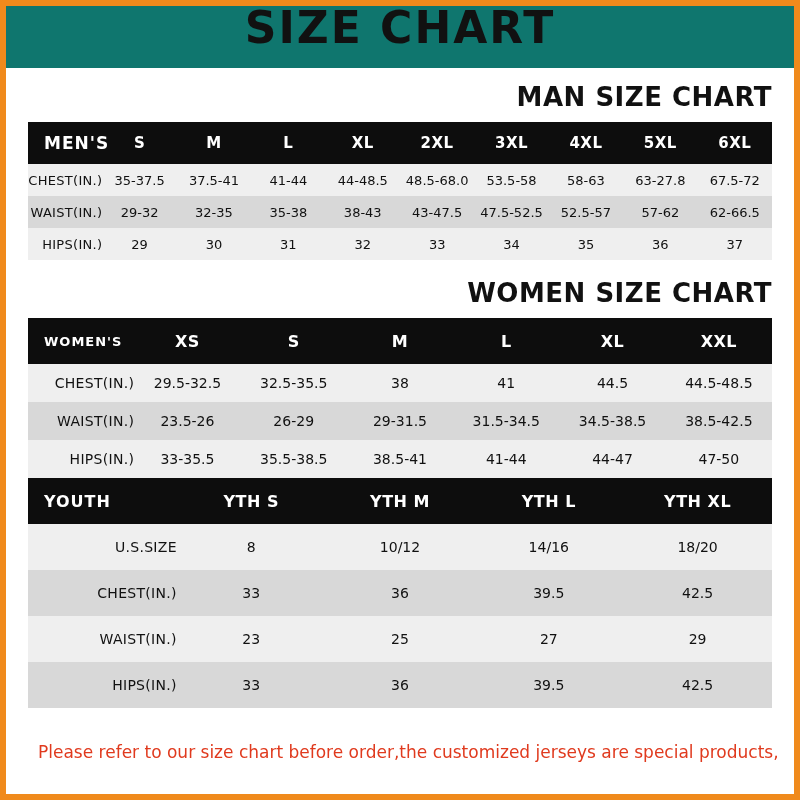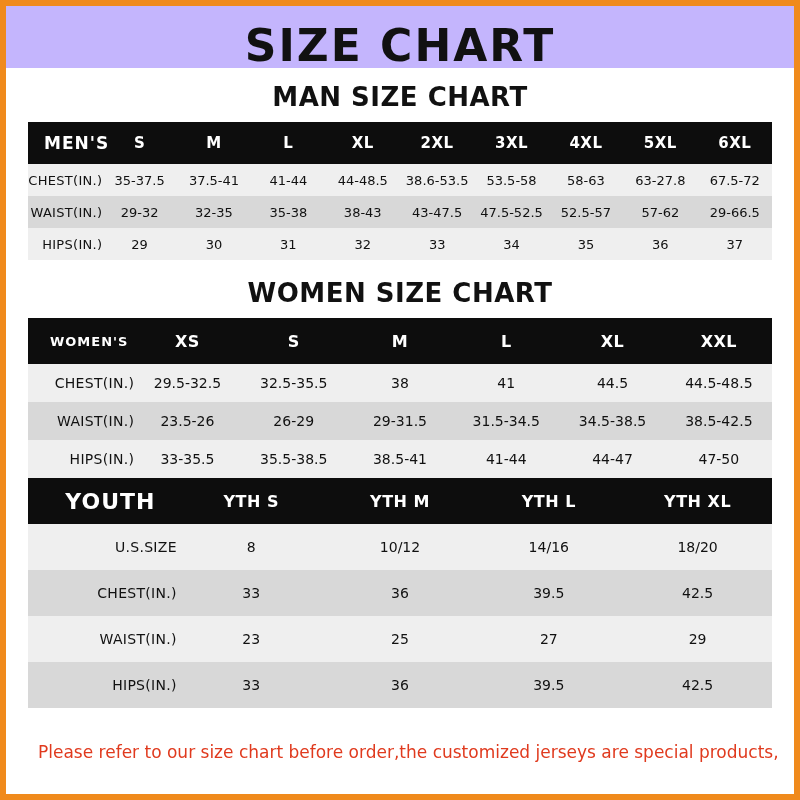--- a/index.html
+++ b/index.html
@@ -16,39 +16,39 @@
   .page {
     position: relative;
     width: 800px;
     height: 800px;
     box-sizing: border-box;
     border: 6px solid #f08a1c;
     background: #ffffff;
   }
   .banner {
     height: 62px;
-    background: #c4b5fd;
+    background: #0f766e;
     display: flex;
-    align-items: flex-end;
+    align-items: flex-start;
     justify-content: center;
   }
   .banner-title {
     font-family: "DejaVu Sans", sans-serif;
     font-weight: bold;
     font-size: 44px;
     letter-spacing: 2px;
     color: #111111;
     line-height: 1;
   }
   .content {
     padding: 0 22px;
     box-sizing: border-box;
   }
   .section-title {
-    text-align: center;
+    text-align: right;
     font-family: "DejaVu Sans", sans-serif;
     font-weight: bold;
     font-size: 26px;
     color: #111111;
     letter-spacing: 0.5px;
   }
   .sec-man .section-title { margin: 14px 0 10px; }
   .sec-women .section-title { margin: 18px 0 10px; }
   .sec-youth .section-title { margin: 20px 0 10px; }
 
@@ -69,35 +69,35 @@
   table.size-table tr.header-row td {
     background: #0d0d0d;
     color: #ffffff;
     font-weight: bold;
     font-size: 15px;
     height: 30px;
     padding: 6px 0;
     letter-spacing: 0.5px;
   }
   table.size-table tr.header-row td.rowlabel {
-    text-align: center;
+    text-align: left;
     padding-left: 16px;
     font-size: 17px;
     letter-spacing: 1px;
   }
   table.size-table tr.band-light td { background: #efefef; }
   table.size-table tr.band-dark td { background: #d8d8d8; }
   table.size-table td.rowlabel {
     text-align: right;
     font-size: 13px;
     letter-spacing: 0.3px;
   }
   
   .sec-youth table.size-table tr.header-row td { font-size: 16px; height: 34px; }
-  .sec-youth table.size-table tr.header-row td.rowlabel { font-size: 22px; margin-left: 17px; }
+  .sec-youth table.size-table tr.header-row td.rowlabel { font-size: 16px; margin-left: 17px; }
   .sec-youth table.size-table td { font-size: 14px; height: 28px; padding: 9px 0; }
 
   .sec-women table.size-table tr.header-row td { font-size: 16px; height: 34px; }
   .sec-women table.size-table tr.header-row td.rowlabel { font-size: 13px; }
   .sec-women table.size-table td { font-size: 14px; height: 26px; padding: 6px 0; }
 
   .footer-note {
     margin-top: 18px;
     padding: 0 10px;
     text-align: center;
@@ -134,37 +134,37 @@
             <td>4XL</td>
             <td>5XL</td>
             <td>6XL</td>
           </tr>
           <tr class="band-light">
             <td class="rowlabel">CHEST(IN.)</td>
             <td>35-37.5</td>
             <td>37.5-41</td>
             <td>41-44</td>
             <td>44-48.5</td>
-            <td>38.6-53.5</td>
+            <td>48.5-68.0</td>
             <td>53.5-58</td>
             <td>58-63</td>
             <td>63-27.8</td>
             <td>67.5-72</td>
           </tr>
           <tr class="band-dark">
             <td class="rowlabel">WAIST(IN.)</td>
             <td>29-32</td>
             <td>32-35</td>
             <td>35-38</td>
             <td>38-43</td>
             <td>43-47.5</td>
             <td>47.5-52.5</td>
             <td>52.5-57</td>
             <td>57-62</td>
-            <td>29-66.5</td>
+            <td>62-66.5</td>
           </tr>
           <tr class="band-light">
             <td class="rowlabel">HIPS(IN.)</td>
             <td>29</td>
             <td>30</td>
             <td>31</td>
             <td>32</td>
             <td>33</td>
             <td>34</td>
             <td>35</td>

